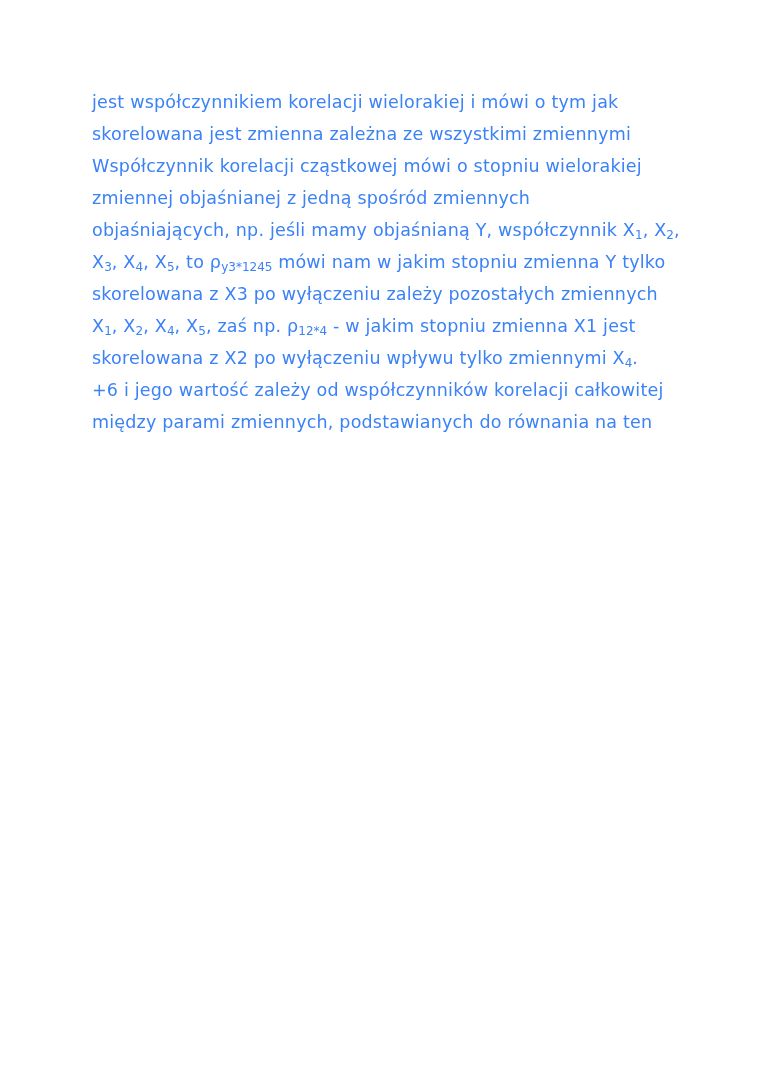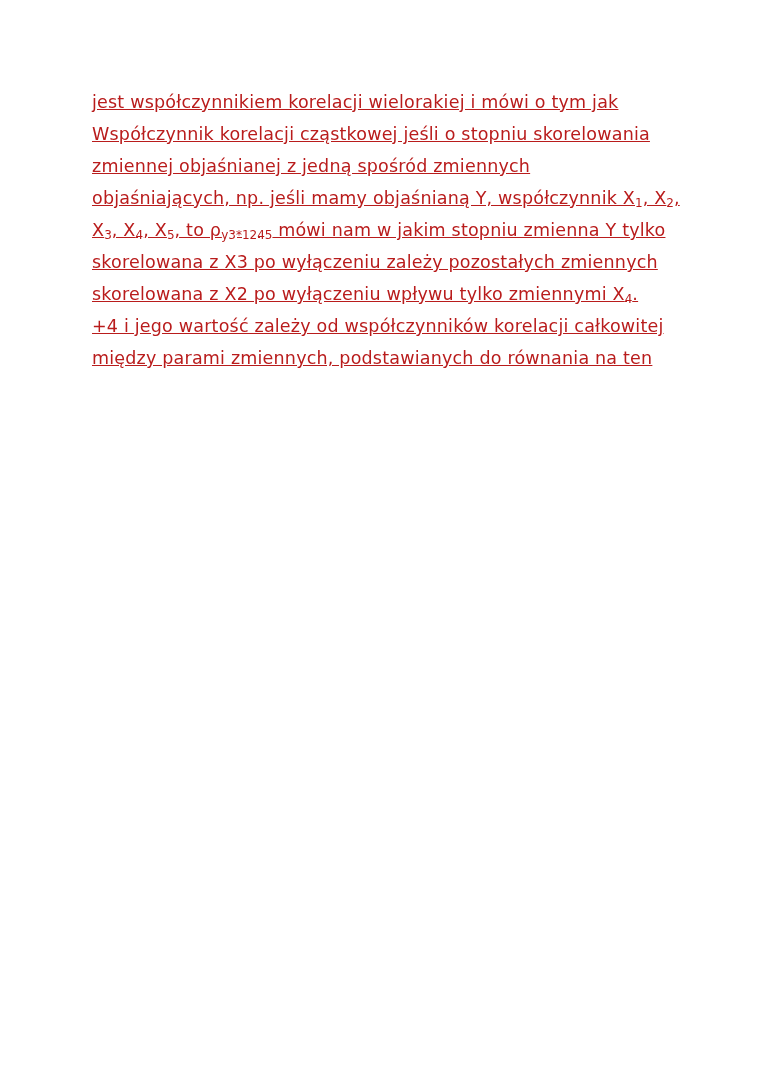--- a/index.html
+++ b/index.html
@@ -39,24 +39,26 @@
     vertical-align: baseline;
     position: relative;
     top: 3px;
     letter-spacing: 0;
   }
 </style>
 </head>
 <body>
 
 <div class="page" style="background: rgb(255, 255, 255);">
-  <div class="text-block" style="color: #b91c1c; text-decoration: underline;">
+  <div class="text-block" style="color: #3b82f6;">
       <div class="line"><span>jest współczynnikiem korelacji wielorakiej i mówi o tym jak</span></div>
-      <div class="line"><span>Współczynnik korelacji cząstkowej jeśli o stopniu skorelowania</span></div>
+      <div class="line"><span>skorelowana jest zmienna zależna ze wszystkimi zmiennymi</span></div>
+      <div class="line"><span>Współczynnik korelacji cząstkowej mówi o stopniu wielorakiej</span></div>
       <div class="line"><span>zmiennej objaśnianej z jedną spośród zmiennych</span></div>
       <div class="line"><span>objaśniających, np. jeśli mamy objaśnianą Y, współczynnik X</span><sub class="sub">1</sub><span>, X</span><sub class="sub">2</sub><span>,</span></div>
       <div class="line"><span>X</span><sub class="sub">3</sub><span>, X</span><sub class="sub">4</sub><span>, X</span><sub class="sub">5</sub><span>, to ρ</span><sub class="sub">y3*1245</sub><span> mówi nam w jakim stopniu zmienna Y tylko</span></div>
       <div class="line"><span>skorelowana z X3 po wyłączeniu zależy pozostałych zmiennych</span></div>
+      <div class="line"><span>X</span><sub class="sub">1</sub><span>, X</span><sub class="sub">2</sub><span>, X</span><sub class="sub">4</sub><span>, X</span><sub class="sub">5</sub><span>, zaś np. ρ</span><sub class="sub">12*4</sub><span> - w jakim stopniu zmienna X1 jest</span></div>
       <div class="line"><span>skorelowana z X2 po wyłączeniu wpływu tylko zmiennymi X</span><sub class="sub">4</sub><span>.</span></div>
-      <div class="line"><span>+4 i jego wartość zależy od współczynników korelacji całkowitej</span></div>
+      <div class="line"><span>+6 i jego wartość zależy od współczynników korelacji całkowitej</span></div>
       <div class="line"><span>między parami zmiennych, podstawianych do równania na ten</span></div>
     </div>
 </div>
 
 </body></html>

